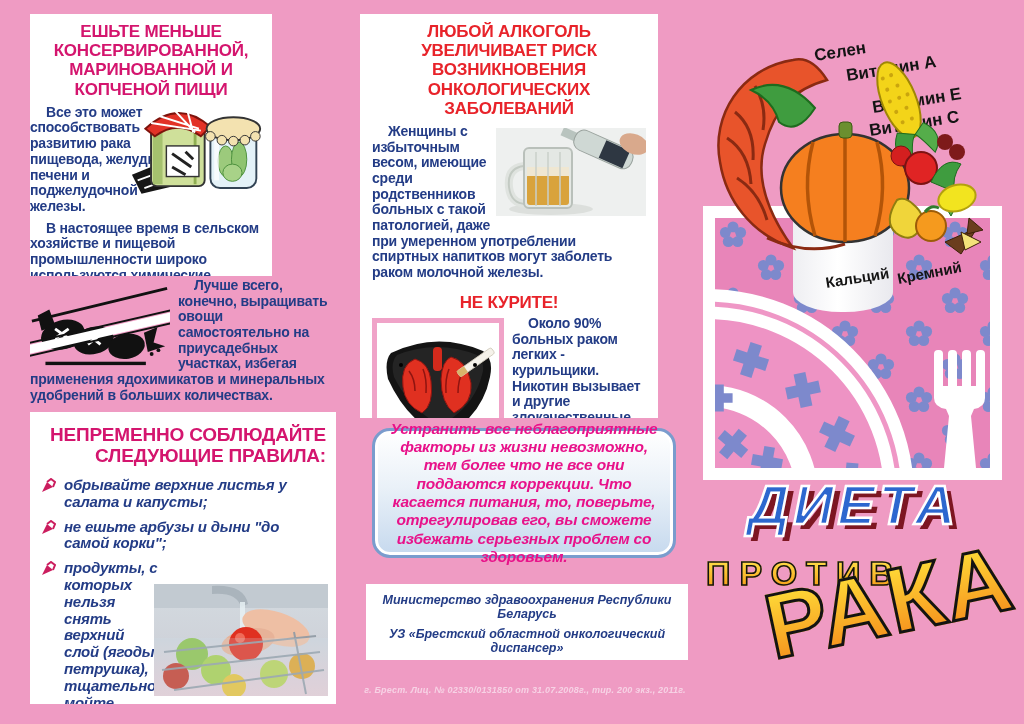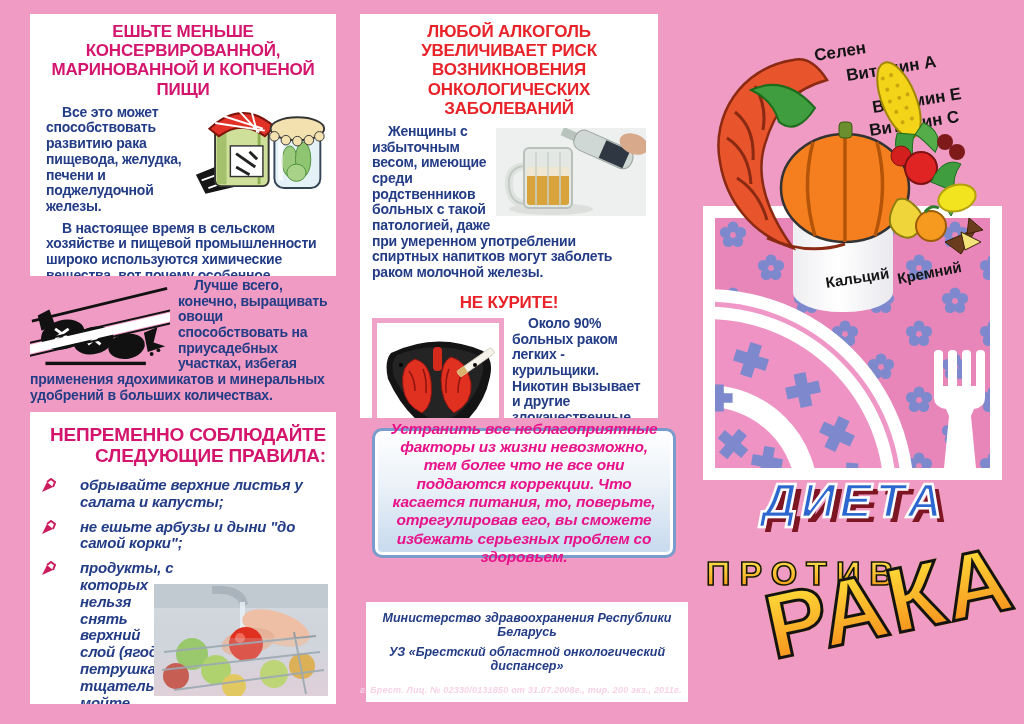--- a/index.html
+++ b/index.html
@@ -14,51 +14,51 @@
   .title-magenta{color:#d4156e;font-size:17px;font-weight:800;text-align:center;
     line-height:1.13;margin:0 0 6px;letter-spacing:-0.2px;}
   .title-red{color:#e8232a;font-size:17px;font-weight:800;text-align:center;
     line-height:1.13;margin:0 0 6px;letter-spacing:-0.2px;}
   .body-text{font-weight:bold;color:#233c86;font-size:14px;line-height:1.12;
     letter-spacing:-0.2px;margin:0 0 5px;}
   .indent{text-indent:16px;}
   .rules-title{font-size:19px;margin:2px 0 10px;text-align:right;}
   .rule{display:flex;gap:8px;align-items:flex-start;margin:0 0 8px;}
   .rule-text{font-size:15px;font-style:italic;font-weight:bold;color:#233c86;
-    line-height:1.12;letter-spacing:-0.2px;margin-left:16px;}
+    line-height:1.12;letter-spacing:-0.2px;}
   .rule.narrow .rule-text{display:inline-block;width:96px;}
   .bullet-ic{flex:0 0 16px;margin-top:1px;}
 
   
-  .left-box1{left:30px;top:14px;width:306px;height:262px;padding:8px 16px;overflow:hidden;}
+  .left-box1{left:30px;top:14px;width:242px;height:262px;padding:8px 0;overflow:hidden;}
   .jars{position:absolute;right:8px;top:78px;}
   .para-canned{width:148px;}
   .left-pesticide{position:absolute;left:30px;top:278px;width:306px;height:134px;overflow:hidden;}
   .pesticide-svg{float:left;margin:4px 8px 0 0;}
   .left-box2{left:30px;top:412px;width:306px;height:292px;padding:10px 10px;overflow:hidden;}
   .wash-photo{position:absolute;right:8px;bottom:8px;width:174px;height:112px;overflow:hidden;}
 
   
   .mid-box1{left:360px;top:14px;width:298px;height:404px;padding:8px 12px;overflow:hidden;}
   .beer-photo{float:right;margin:4px 0 4px 6px;}
   .nosmoke-title{margin:12px 0 4px;}
   .lungs-frame{float:left;border:5px solid #f0a3c8;width:122px;height:134px;
     margin:2px 8px 2px 0;background:#fff;}
   .callout{position:absolute;left:372px;top:428px;width:304px;height:130px;
-    border:3px solid #7a9ccd;border-radius:10px;box-sizing:border-box;
+    border:3px solid #7a9ccd;border-radius:18px;box-sizing:border-box;
     background:linear-gradient(180deg,#ffffff 0%,#eaf1f8 45%,#c6d9ee 100%);
     box-shadow:inset 0 0 0 3px #ffffff;
     display:flex;align-items:center;justify-content:center;}
   .callout p{margin:0;padding:6px 14px;text-align:center;
     color:#e8128a;font-size:15.5px;font-weight:bold;font-style:italic;
     line-height:1.18;letter-spacing:-0.2px;}
-  .credits-box{left:366px;top:602px;width:322px;height:100px;padding:7px 4px;overflow:hidden;}
+  .credits-box{left:366px;top:584px;width:322px;height:76px;padding:7px 4px;overflow:hidden;}
   .credit-line{margin:2px 0 6px;text-align:center;color:#233c86;font-size:12.5px;
     font-weight:bold;font-style:italic;line-height:1.12;}
-  .imprint{position:absolute;left:360px;top:676px;width:330px;
+  .imprint{position:absolute;left:360px;top:676px;width:330px;text-align:center;
     color:#f7d2e5;font-size:9px;font-style:italic;font-weight:bold;letter-spacing:0.2px;}
 
   
   .nutrient{position:absolute;color:#141414;font-size:17px;font-weight:800;
     transform:rotate(-9deg);transform-origin:left bottom;letter-spacing:0;}
   .mineral{position:absolute;color:#141414;font-size:15px;font-weight:800;
     transform:rotate(-9deg);transform-origin:left bottom;z-index:6;}
   .n1{left:816px;top:46px;} .n2{left:848px;top:66px;}
   .n3{left:874px;top:98px;} .n4{left:871px;top:121px;}
   .m1{left:827px;top:274px;} .m2{left:899px;top:270px;transform:rotate(-11deg);}
@@ -67,21 +67,21 @@
     border:12px solid #ffffff;box-sizing:border-box;z-index:1;}
   .frame-inner{position:relative;width:275px;height:250px;background:#e885b9;overflow:hidden;}
   .flowers-svg,.plate-svg{position:absolute;left:0;top:0;}
   .cylinder{position:absolute;left:78px;top:-4px;width:100px;height:98px;
     background:linear-gradient(90deg,#eeeef2 0%,#ffffff 45%,#e9e9ee 100%);
     border-radius:0 0 48px 48px / 0 0 20px 20px;}
   .fork-svg{position:absolute;right:-4px;top:132px;}
   .cornucopia{position:absolute;left:693px;top:46px;z-index:3;}
 
   .word-dieta{position:absolute;left:700px;top:477px;width:308px;text-align:center;
-    z-index:5;font-size:48px;font-weight:800;font-style:italic;letter-spacing:4px;
+    z-index:5;font-size:56px;font-weight:800;font-style:italic;letter-spacing:4px;
     line-height:1;color:#2c67cf;-webkit-text-stroke:2.5px #ffffff;
     text-shadow:6px 5px 0 #7d1622;}
   .word-protiv{position:absolute;left:706px;top:556px;z-index:5;
     font-size:34px;font-weight:800;letter-spacing:9px;line-height:1;
     background:linear-gradient(180deg,#ffe851 0%,#f6a41c 85%);
     -webkit-background-clip:text;background-clip:text;color:transparent;
     -webkit-text-stroke:1.6px #131313;}
   .word-raka{position:absolute;left:776px;top:584px;z-index:5;
     font-size:92px;font-weight:800;letter-spacing:2px;line-height:0.95;
     transform:rotate(-12deg);transform-origin:left bottom;
@@ -133,21 +133,21 @@
     <path d="M26,48 l14,10 M40,48 l-14,10 M60,54 l13,10 M73,54 l-13,10" stroke="#ffffff" stroke-width="3" fill="none"></path>
     <g transform="rotate(-13 72 52)">
       <rect x="-12" y="48" width="170" height="9" fill="#ffffff"></rect>
       <line x1="-12" y1="46" x2="158" y2="46" stroke="#111111" stroke-width="2"></line>
       <line x1="-12" y1="59" x2="158" y2="59" stroke="#111111" stroke-width="2"></line>
     </g>
     <circle cx="126" cy="74" r="2" fill="#111111"></circle>
     <circle cx="133" cy="70" r="2" fill="#111111"></circle>
     <rect x="16" y="82" width="104" height="3.5" fill="#111111"></rect>
   </svg>
-  <p class="body-text indent">Лучше всего, конечно, выращивать овощи способствовать на приусадебных участках, избегая применения ядохимикатов и минеральных удобрений в больших количествах.</p>
+  <p class="body-text indent">Лучше всего, конечно, выращивать овощи самостоятельно на приусадебных участках, избегая применения ядохимикатов и минеральных удобрений в больших количествах.</p>
 </section>
 
 <section class="panel-box left-box2">
   <h3 class="title-magenta rules-title">НЕПРЕМЕННО СОБЛЮДАЙТЕ СЛЕДУЮЩИЕ ПРАВИЛА:</h3>
 
   <div class="rule">
     <svg class="bullet-ic" width="16" height="16" viewBox="0 0 16 16">
       <path d="M2,14 L7,4 L13,9 Z" fill="#cb1d5e"></path>
       <path d="M7,4 L11,1 L15,4 L13,9" fill="none" stroke="#cb1d5e" stroke-width="2"></path>
     </svg>

